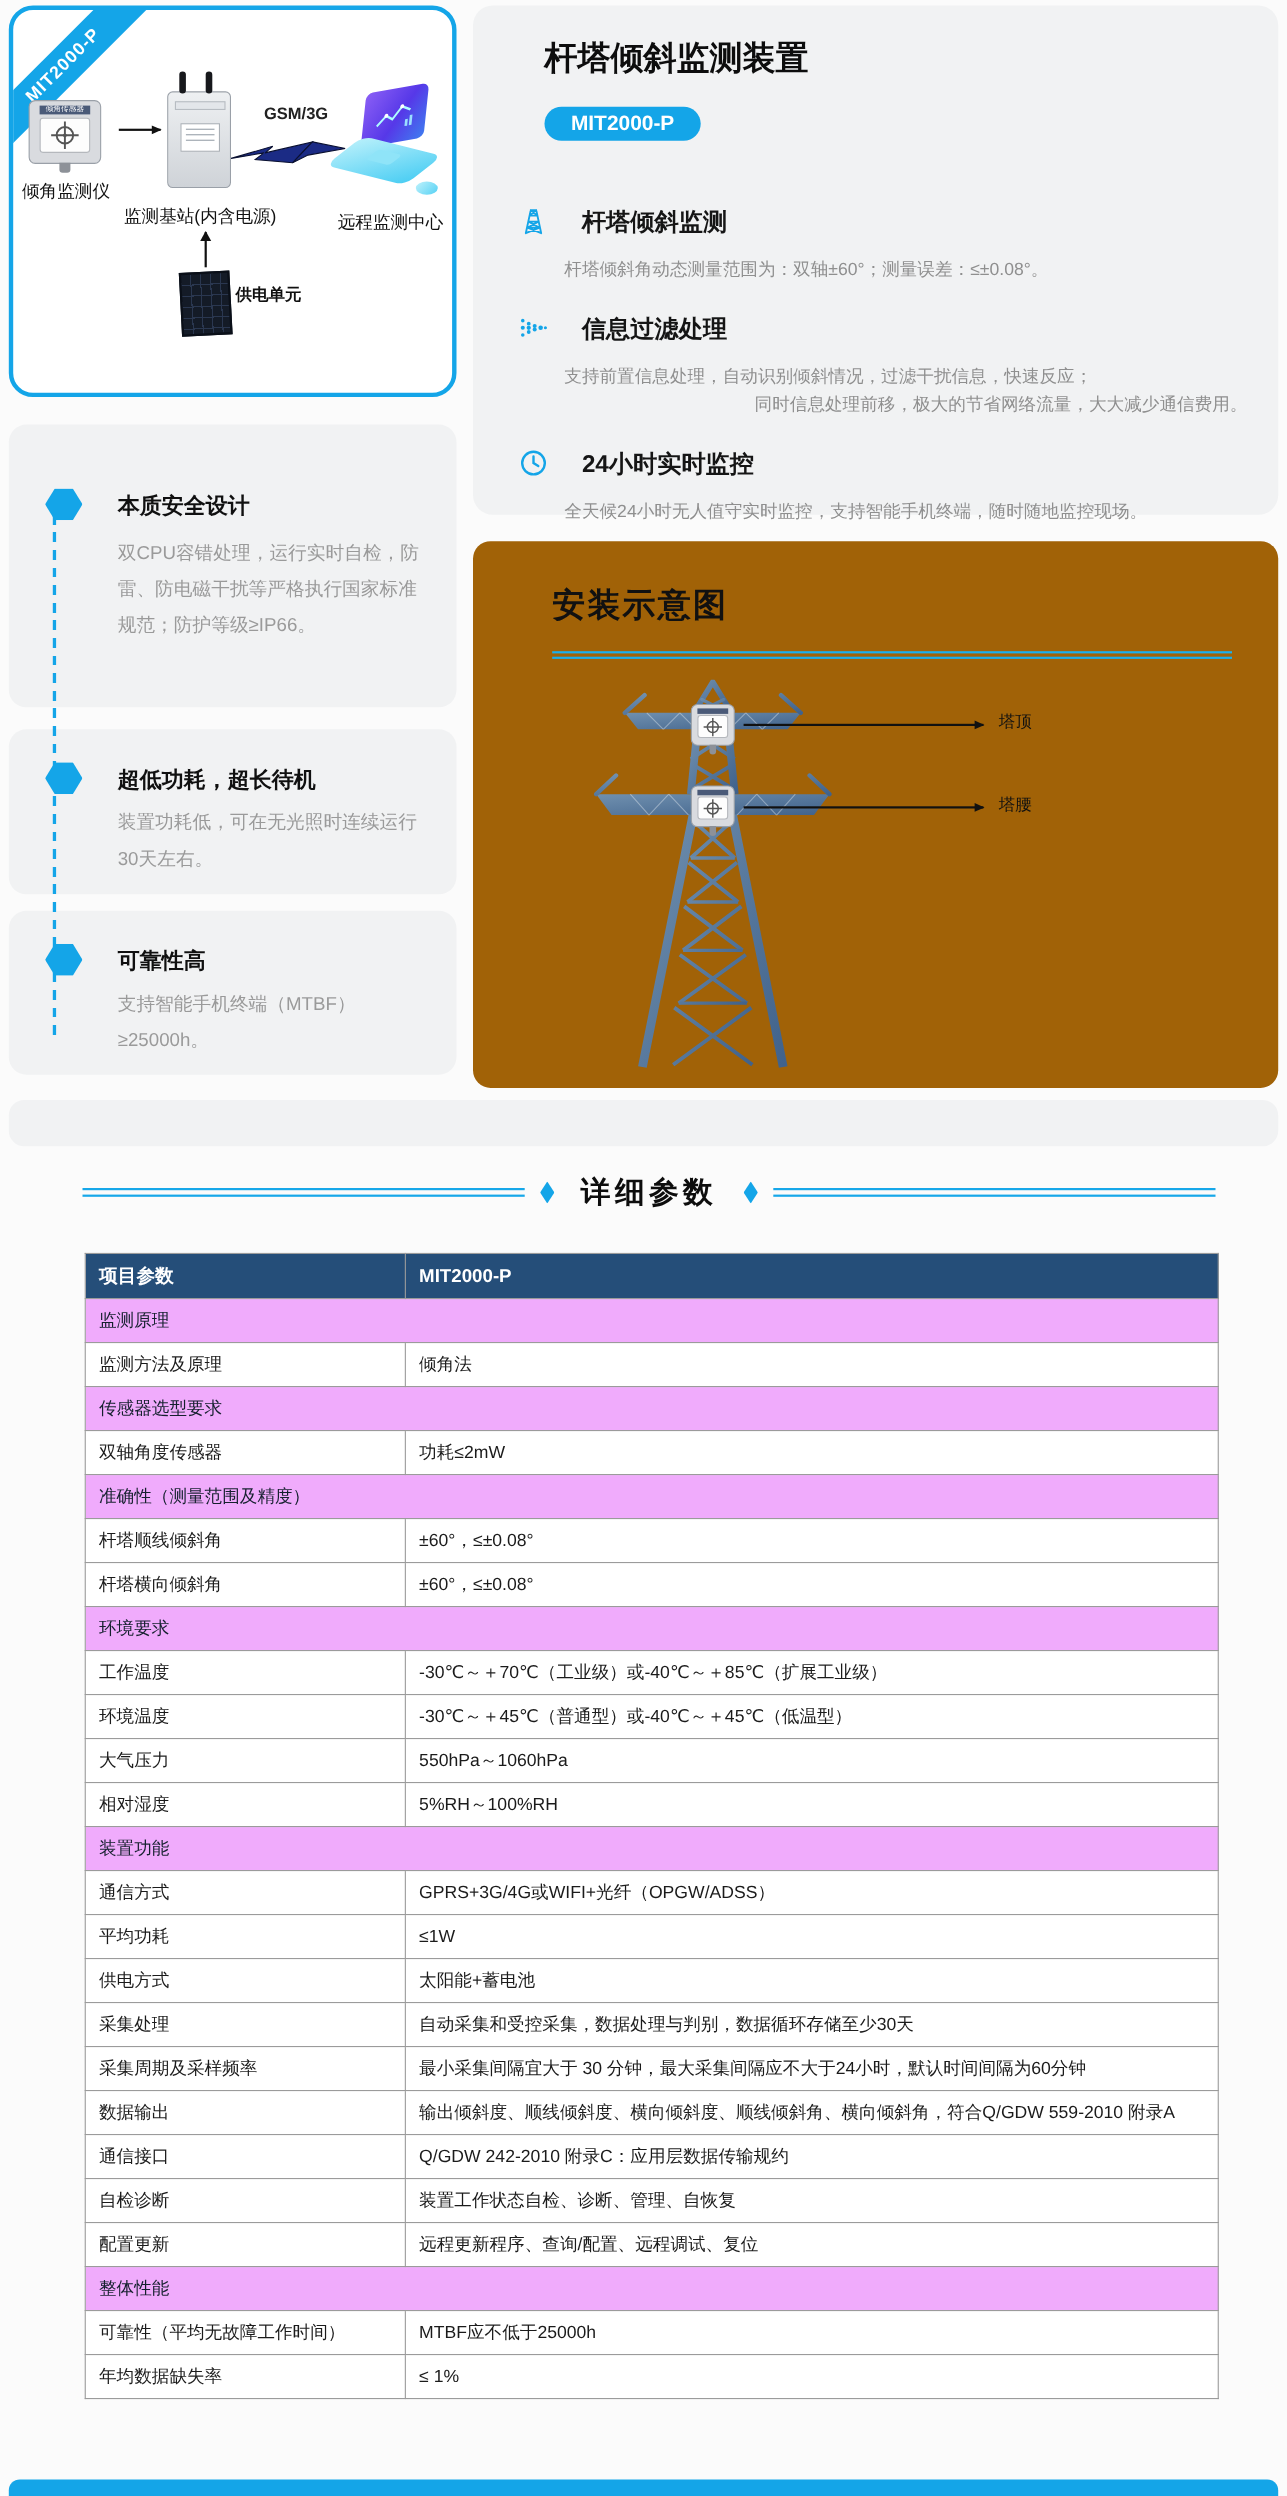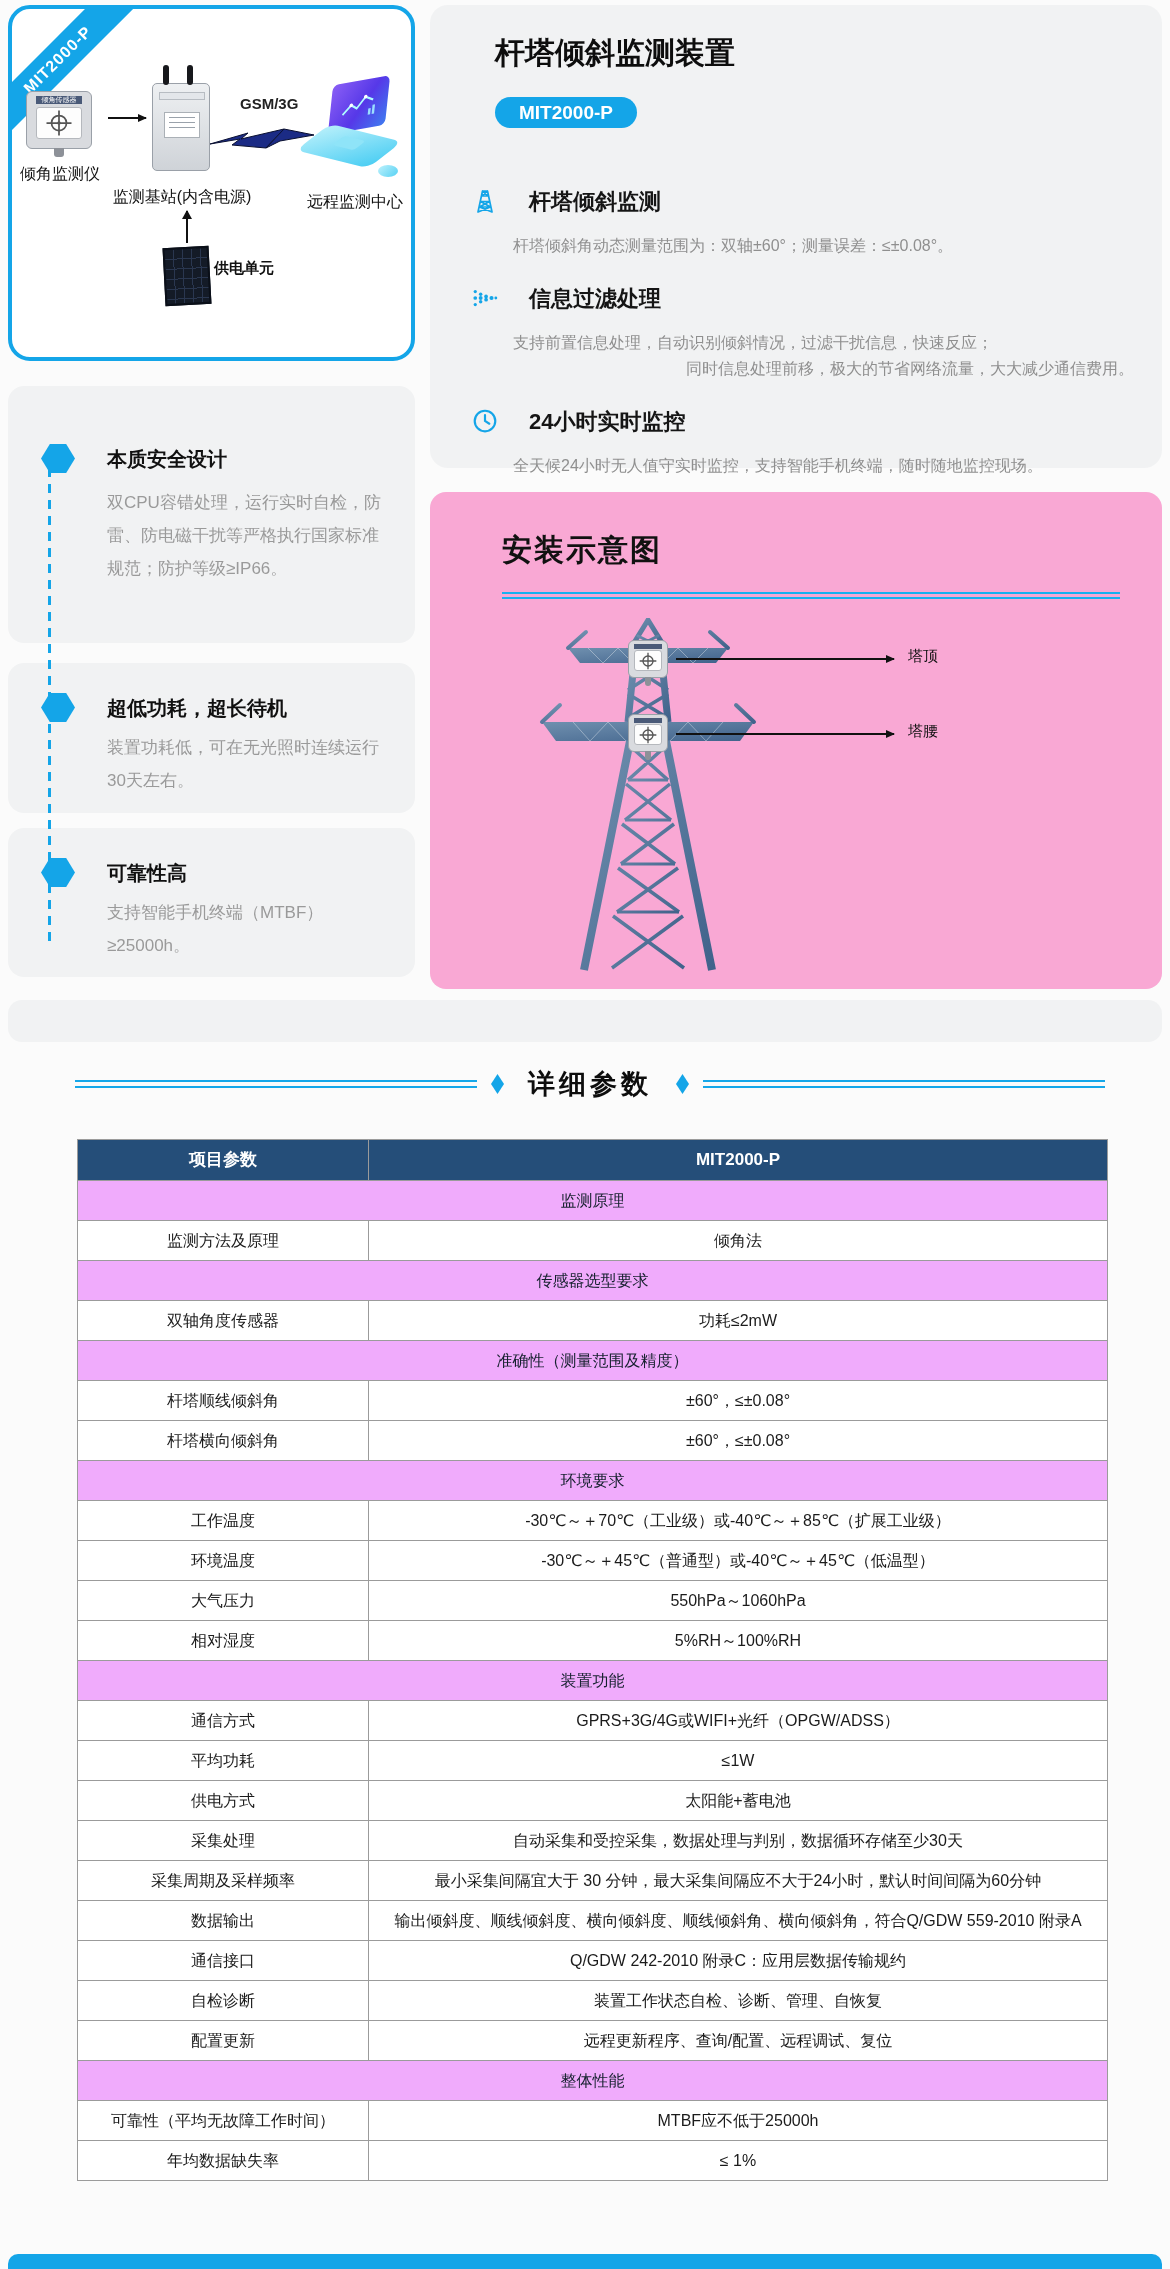--- a/index.html
+++ b/index.html
@@ -124,39 +124,39 @@
     clip-path:polygon(26% 0,74% 0,100% 50%,74% 100%,26% 100%,0 50%);
   }
   .card h3 { position:absolute; left:99px; margin:0; font-size:20px; font-weight:bold; color:#101010; }
   .card p { position:absolute; left:99px; right:28px; margin:0; font-size:17px; line-height:33px; color:#9a9a9a; }
   #dash-line {
     left:48px; top:468px; width:3px; height:477px; z-index:5;
     background:repeating-linear-gradient(180deg,#14a5e8 0 9px,transparent 9px 16px);
   }
 
   
-  #install-panel { left:430px; top:492px; width:732px; height:497px; background:#f9a8d4; border-radius:16px; }
+  #install-panel { left:430px; top:492px; width:732px; height:497px; background:#a16207; border-radius:16px; }
   #install-title { position:absolute; left:72px; top:38px; font-size:30px; font-weight:bold; letter-spacing:2px; }
   #install-underline { position:absolute; left:72px; top:100px; width:618px; height:7px;
     border-top:2px solid #19b0ef; border-bottom:2px solid #19b0ef; }
   #tower-wrap { position:absolute; left:98px; top:126px; width:240px; height:360px; }
   .mounted-sensor { width:40px; height:38px; z-index:4; }
   .install-label { position:absolute; font-size:15px; color:#111; }
   .install-arrow { z-index:3; }
 
   
   #params-header { left:75px; top:1062px; width:1030px; height:44px; display:flex; align-items:center; }
   .dbl-line { flex:1; height:8px; border-top:2px solid #16a7e9; border-bottom:2px solid #16a7e9; }
   .diamond { width:13px; height:20px; background:#14a5e8; margin:0 14px;
     clip-path:polygon(50% 0,100% 50%,50% 100%,0 50%); }
   #params-title { font-size:27px; font-weight:bold; letter-spacing:4px; margin:0 10px; color:#0d0d0d; }
 
   #params-table { left:77px; top:1139px; width:1031px; border-collapse:collapse; table-layout:fixed;
     font-size:16px; color:#1b1b1b; }
-  #params-table th, #params-table td { border:1px solid #9b9b9b; padding:2px 12px; text-align:center; vertical-align:middle; line-height:26px; }
+  #params-table th, #params-table td { border:1px solid #9b9b9b; padding:2px 12px; text-align:left; vertical-align:middle; line-height:26px; }
   #params-table th { background:#254e79; color:#fff; font-weight:bold; height:41px; font-size:17px; }
   #params-table td { height:40px; background:#fff; }
   #params-table tr.section-row td { background:#f0abfc; color:#15202e; }
 
   #footer-bar { left:8px; top:2254px; width:1154px; height:15px; background:#14a5e8; border-radius:10px 10px 0 0; }
   #spacer-strip { left:8px; top:1000px; width:1154px; height:42px; background:#f1f2f3; border-radius:14px; }
 </style>
 </head>
 <body>
 

